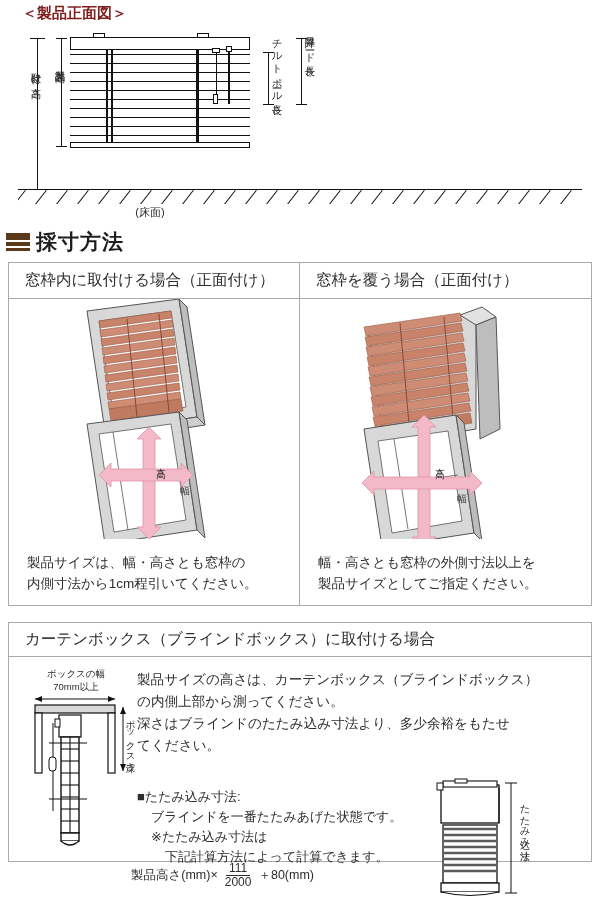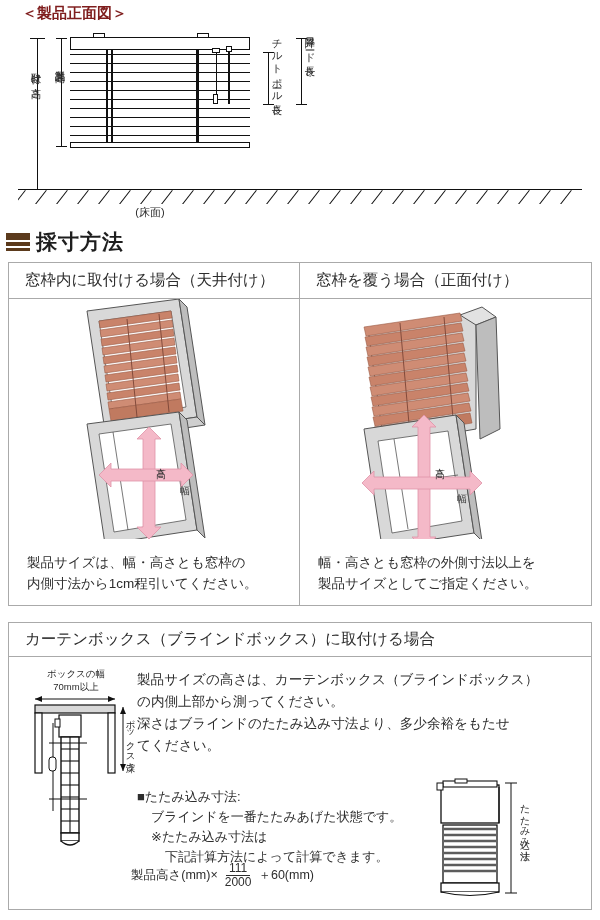--- a/index.html
+++ b/index.html
@@ -88,21 +88,21 @@
     padding-left:16px;font-size:15.5px;color:#2d2d2d;box-sizing:border-box;
   }
   .mcol-art{height:240px;position:relative;}
   .mcol-note{
     position:absolute;left:0;bottom:0;width:100%;padding:6px 0 10px 18px;
     box-sizing:border-box;font-size:13.5px;line-height:1.55;color:#2d2d2d;
   }
 
   
   #box-table{
-    left:8px;top:622px;width:584px;height:288px;
+    left:8px;top:622px;width:584px;height:240px;
     border:1px solid #aaa;box-sizing:border-box;position:absolute;
   }
   .box-head{
     height:34px;border-bottom:1px solid #aaa;display:flex;align-items:center;
     padding-left:16px;font-size:15.5px;color:#2d2d2d;box-sizing:border-box;
   }
   .box-body{position:relative;height:252px;}
   .box-para{
     position:absolute;left:128px;top:12px;width:440px;
     font-size:13.6px;line-height:1.62;color:#2d2d2d;
@@ -222,21 +222,21 @@
       <rect x="0" y="1" width="24" height="7" fill="#5b3a1c"></rect>
       <rect x="0" y="10" width="24" height="4" fill="#5b3a1c"></rect>
       <rect x="0" y="16" width="24" height="3" fill="#5b3a1c"></rect>
     </svg>
     <span class="head-text">採寸方法</span>
   </div>
 
   <div class="abs" id="measure-table">
 
     <div class="mcol left">
-      <div class="mcol-head">窓枠内に取付ける場合（天井付け）</div>
+      <div class="mcol-head">窓枠内に取付ける場合（正面付け）</div>
       <div class="mcol-art">
         <svg width="292" height="240" viewBox="0 0 292 240">
 
           <g>
             <polygon points="78,12 170,0 188,118 96,132" fill="#d8d8d8" stroke="#555" stroke-width="1"></polygon>
             <polygon points="170,0 178,8 196,126 188,118" fill="#bdbdbd" stroke="#555" stroke-width="1"></polygon>
             <polygon points="96,132 188,118 196,126 104,140" fill="#cfcfcf" stroke="#555" stroke-width="1"></polygon>
             <polygon points="90,22 162,12 177,108 105,120" fill="#ffffff" stroke="#555" stroke-width="0.8"></polygon>
 
             <g>
@@ -384,21 +384,21 @@
         <div class="l2">※たたみ込み寸法は</div>
         <div class="l4">下記計算方法によって計算できます。</div>
       </div>
 
       <div class="formula">
         <span>製品高さ(mm)×</span>
         <span class="frac">
           <span class="num">111</span>
           <span class="den">2000</span>
         </span>
-        <span>＋60(mm)</span>
+        <span>＋80(mm)</span>
       </div>
 
       <svg class="abs" style="left:420px;top:118px;" width="160" height="130" viewBox="0 0 160 130">
 
         <rect x="12" y="10" width="58" height="38" fill="#fff" stroke="#111" stroke-width="1.3"></rect>
         <rect x="14" y="6" width="54" height="6" fill="#fff" stroke="#111" stroke-width="1.1"></rect>
         <rect x="26" y="4" width="12" height="4" fill="#fff" stroke="#111" stroke-width="1"></rect>
         <rect x="8" y="8" width="6" height="7" fill="#fff" stroke="#111" stroke-width="1"></rect>
         <line x1="70" y1="12" x2="70" y2="48" stroke="#111" stroke-width="1.1"></line>
 

